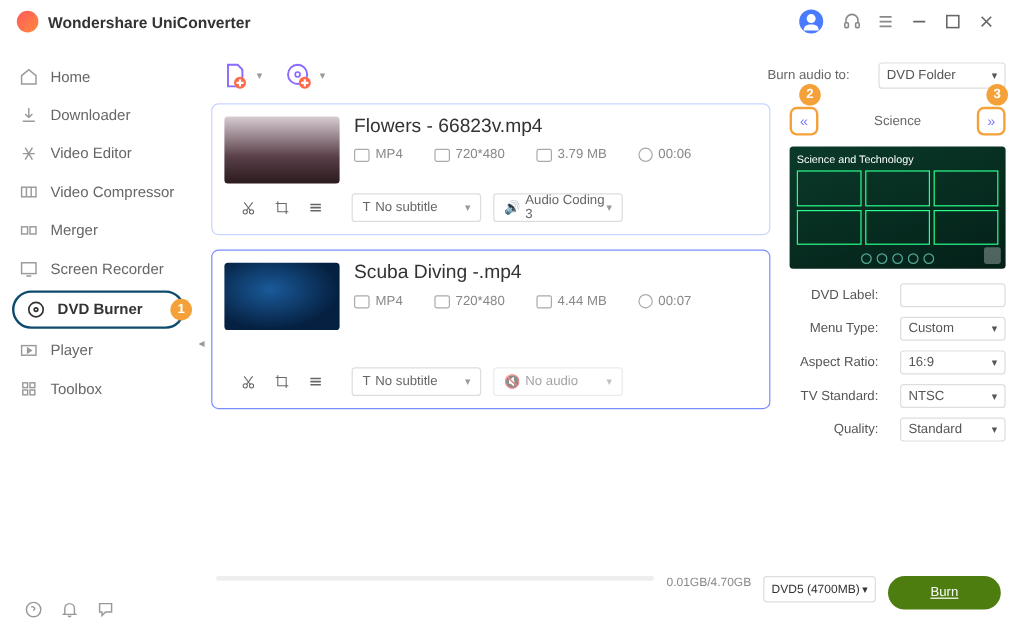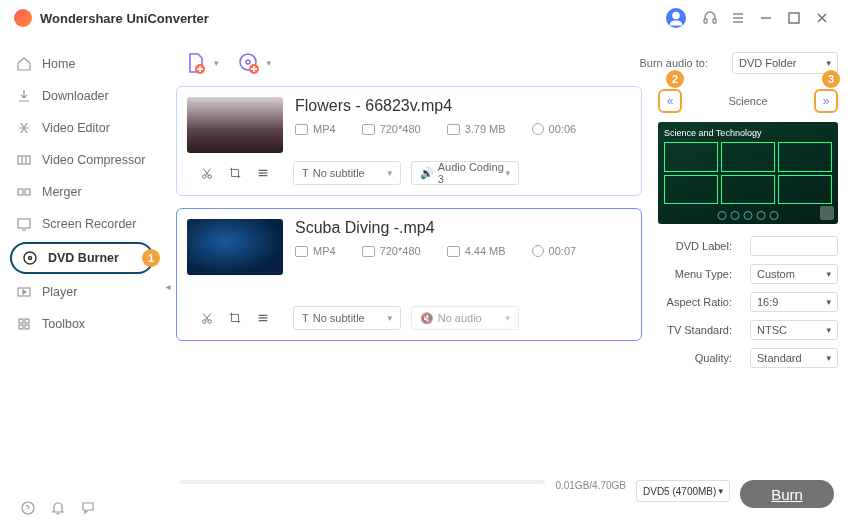--- a/index.html
+++ b/index.html
@@ -66,21 +66,21 @@
 .settings { display: flex; flex-direction: column; gap: 8px; font-size: 11px; }
 .setting-row { display: flex; align-items: center; gap: 18px; }
 .setting-row label { width: 74px; text-align: right; color: #555; }
 .setting-row .inp { flex: 1; height: 20px; border: 1px solid #ddd; border-radius: 3px; padding: 0 6px; display: flex; align-items: center; justify-content: space-between; color: #555; cursor: pointer; }
 .setting-row .inp.text { cursor: text; }
 
 .bottom-bar { height: 38px; display: flex; align-items: flex-start; gap: 10px; padding: 0 4px; }
 .progress { flex: 1; height: 4px; background: #eee; border-radius: 2px; position: relative; }
 .size-txt { font-size: 10px; color: #888; }
 .disc-sel { width: 94px; height: 22px; border: 1px solid #ddd; border-radius: 3px; font-size: 10px; padding: 0 6px; display: flex; align-items: center; justify-content: space-between; cursor: pointer; }
-.burn-btn { width: 94px; height: 28px; background: #737373; color: #fff; border-radius: 14px; border: none; font-size: 15px; cursor: pointer; text-decoration: underline; }
+.burn-btn { width: 94px; height: 28px; background: #4d7c0f; color: #fff; border-radius: 14px; border: none; font-size: 11px; cursor: pointer; text-decoration: underline; }
 
 svg { width: 100%; height: 100%; }
 </style>
 </head>
 <body>
 
 <div class="titlebar">
   <div class="logo"></div>
   <div class="brand">Wondershare UniConverter</div>
   <div class="spacer"></div>

